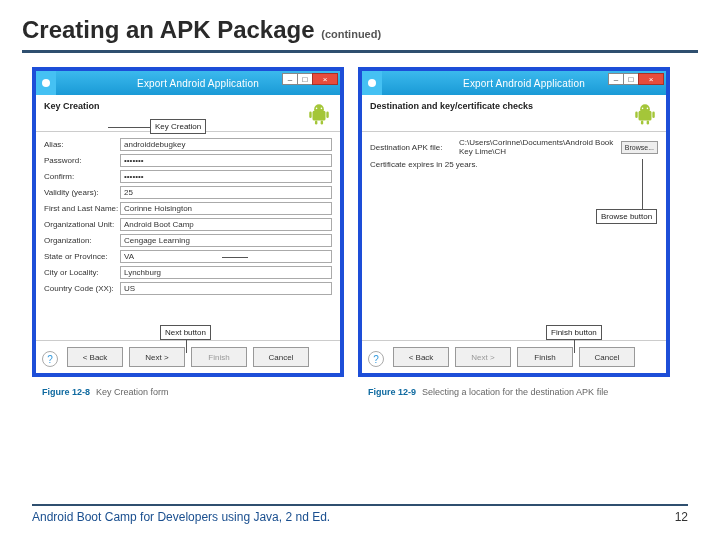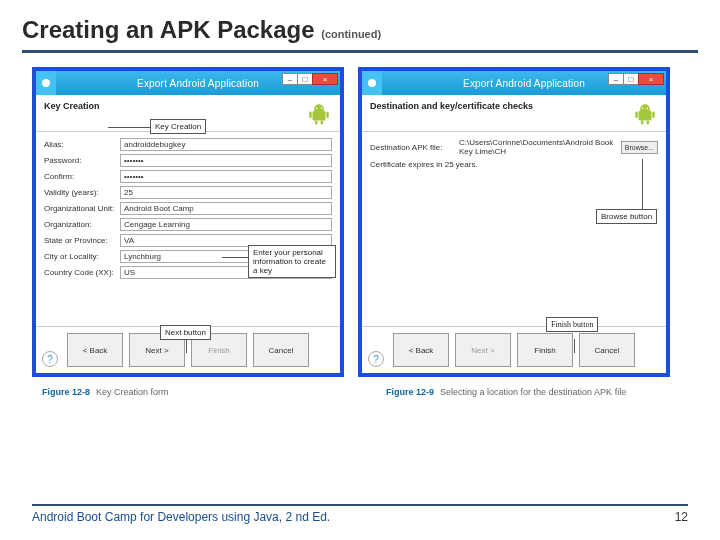--- a/index.html
+++ b/index.html
@@ -130,21 +130,21 @@
   .btnrow {
     display: flex;
     justify-content: center;
     gap: 6px;
     padding: 6px 8px;
     border-top: 1px solid #ccc;
     margin-top: auto;
     background: #fff;
   }
   .btn {
-    width: 56px; height: 34px;
+    width: 56px; height: 20px;
     border: 1px solid #999;
     background: #f0f0f0;
     font-size: 8px;
     display:flex; align-items:center; justify-content:center;
     color:#333;
   }
   .btn.dis { color:#999; }
   .help-icon {
     position:absolute;
     left:6px;
@@ -193,21 +193,20 @@
     justify-content:space-between;
     font-size:12px;
   }
   .foot-left { color:#1a4f8f; }
   .foot-right { color:#333; }
 
   .two-captions {
     display:flex;
     gap:14px;
     padding: 6px 32px 0 32px;
-    justify-content: space-between;
   }
   .two-captions > div { width:312px; }
 </style>
 </head>
 <body>
 
 <div class="title">
   <span>Creating an APK Package</span>
   <span class="cont">(continued)</span>
 </div>
@@ -260,20 +259,24 @@
           </div>
         <div class="row">
             <span class="lab">Confirm:</span>
             <span class="fld">•••••••</span>
           </div>
         <div class="row">
             <span class="lab">Validity (years):</span>
             <span class="fld">25</span>
           </div>
         <div class="row">
+            <span class="lab">First and Last Name:</span>
+            <span class="fld">Corinne Hoisington</span>
+          </div>
+        <div class="row">
             <span class="lab">Organizational Unit:</span>
             <span class="fld">Android Boot Camp</span>
           </div>
         <div class="row">
             <span class="lab">Organization:</span>
             <span class="fld">Cengage Learning</span>
           </div>
         <div class="row">
             <span class="lab">State or Province:</span>
             <span class="fld">VA</span>
@@ -291,21 +294,20 @@
         <span class="btn">&lt; Back</span>
         <span class="btn">Next &gt;</span>
         <span class="btn dis">Finish</span>
         <span class="btn">Cancel</span>
       </div>
       <span class="help-icon">?</span>
     </div>
 
     <div class="callout" style="left:118px; top:52px;">Key Creation</div>
     <div class="c-line" style="left:76px; top:60px; width:42px; height:1px;"></div>
-    <div class="callout" style="left:216px; top:178px; white-space:normal; width:88px;">Enter your personal information to create a key</div>
     <div class="c-line" style="left:190px; top:190px; width:26px; height:1px;"></div>
     <div class="callout" style="left:128px; top:258px;">Next button</div>
     <div class="c-line" style="left:154px; top:272px; width:1px; height:14px;"></div>
   </div>
 
   <div style="position:relative;">
     <div class="dialog" style="height:310px; display:flex; flex-direction:column;">
       <div class="titlebar">
         <span class="icon">
           <svg viewBox="0 0 10 10">
@@ -349,21 +351,21 @@
       <div class="btnrow">
         <span class="btn">&lt; Back</span>
         <span class="btn dis">Next &gt;</span>
         <span class="btn">Finish</span>
         <span class="btn">Cancel</span>
       </div>
       <span class="help-icon">?</span>
     </div>
     <div class="callout" style="left:238px; top:142px;">Browse button</div>
     <div class="c-line" style="left:284px; top:92px; width:1px; height:50px;"></div>
-    <div class="callout" style="left:188px; top:250px;font-family:Liberation Serif, serif;">Finish button</div>
+    <div class="callout" style="left:188px; top:258px;">Finish button</div>
     <div class="c-line" style="left:216px; top:272px; width:1px; height:14px;"></div>
   </div>
 </div>
 
 <div class="two-captions">
   <div class="caption">
     <span class="fignum">Figure 12-8</span>
     <span>Key Creation form</span>
   </div>
   <div class="caption">

